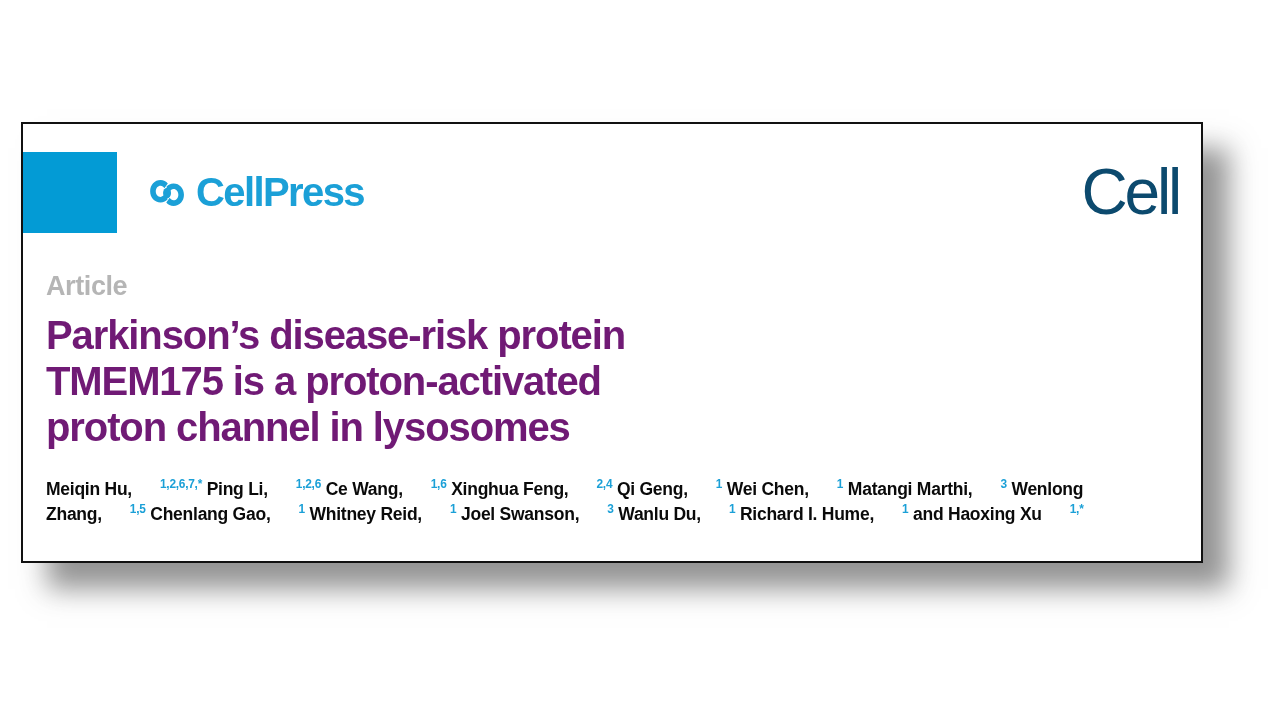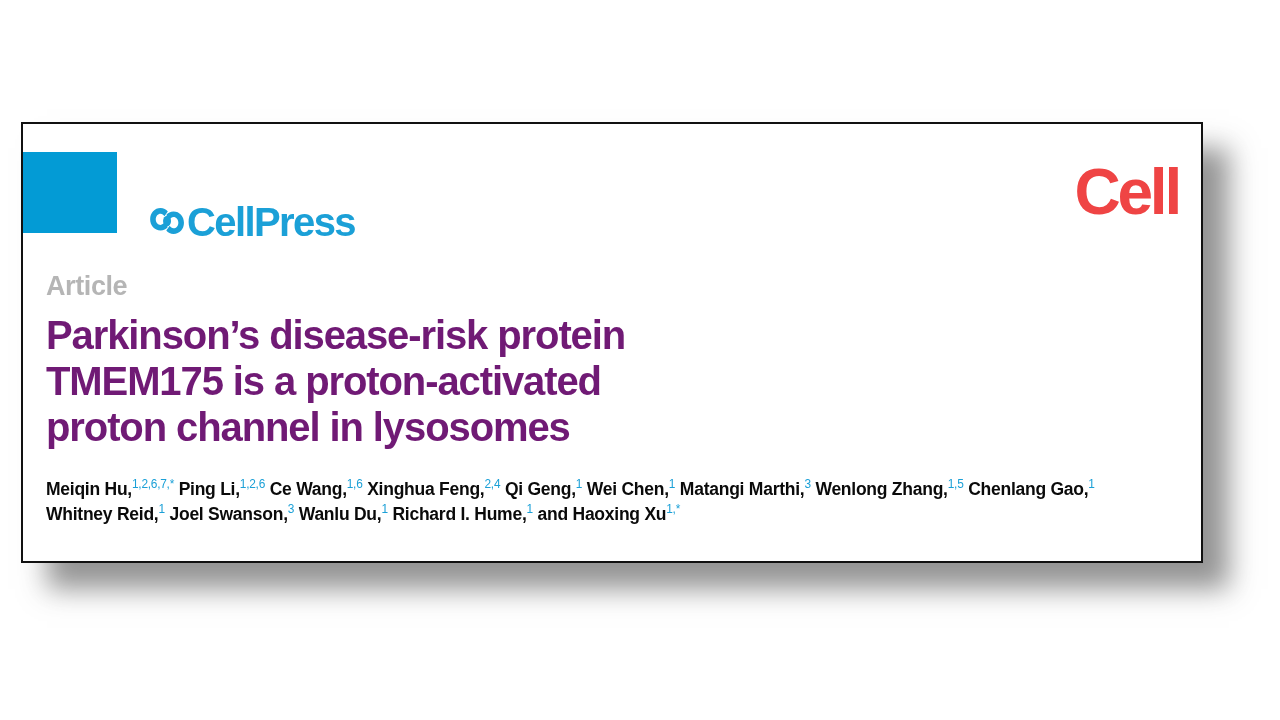--- a/index.html
+++ b/index.html
@@ -48,23 +48,23 @@
     width: 94px;
     height: 81px;
     background: #039BD5;
   }
 
   .cellpress-lockup {
     position: absolute;
     left: 126px;
     top: 42px;
     display: flex;
-    align-items: flex-start;
+    align-items: flex-end;
+    gap: 9px;
     height: 46px;
-    margin-top: 36px;
   }
 
   .cellpress-mark {
     width: 38px;
     height: 38px;
     display: block;
   }
 
   .cellpress-wordmark {
     font-family: "Liberation Sans", sans-serif;
@@ -75,22 +75,22 @@
     line-height: 1;
     white-space: nowrap;
   }
 
   .cell-logo {
     position: absolute;
     right: 22px;
     top: 36px;
     font-family: "Liberation Sans", sans-serif;
     font-size: 64px;
-    font-weight: bold;
-    color: #ef4444;
+    font-weight: normal;
+    color: #0c4a6e;
     letter-spacing: -3.2px;
     line-height: 1;
     white-space: nowrap;
   }
 
   
   .card-body {
     position: relative;
     padding: 0 44px 0 23px;
   }
@@ -124,23 +124,24 @@
     color: #0a0a0a;
     line-height: 1.42;
     letter-spacing: -0.25px;
     margin: 26px 0 0 0;
     max-width: 1100px;
   }
 
   .author-list sup {
     color: #1BA0D7;
     font-size: 0.68em;
-    font-weight: normal;
+    font-weight: bold;
     vertical-align: super;
     line-height: 0;
+    margin-left: 28px;
   }
 </style>
 </head>
 <body>
 
 <div class="page">
 
   <div class="article-card">
 
     <div class="card-header">

